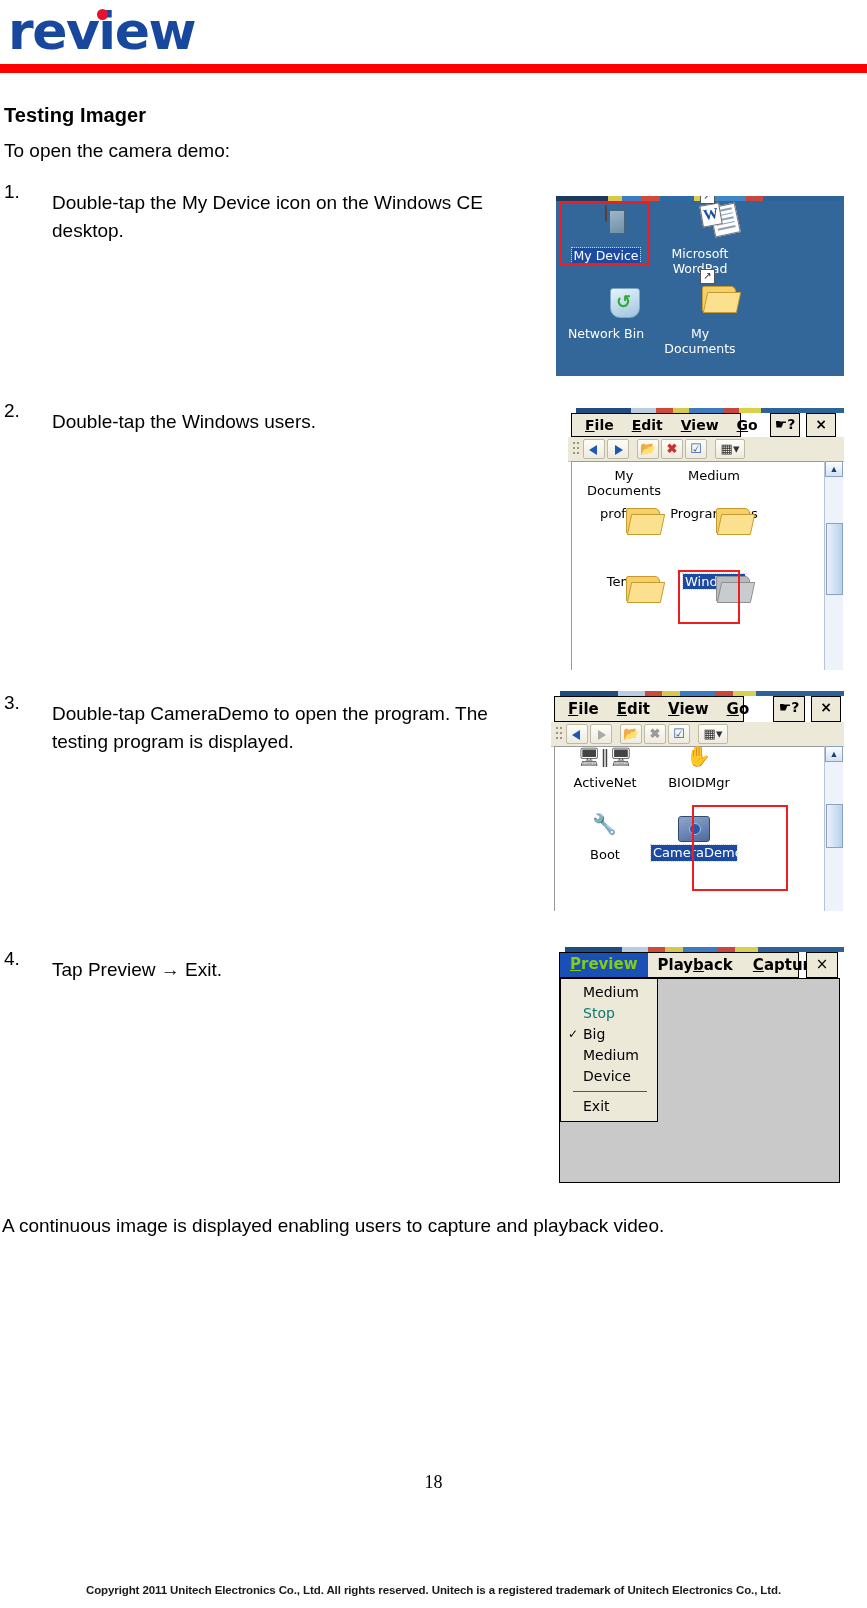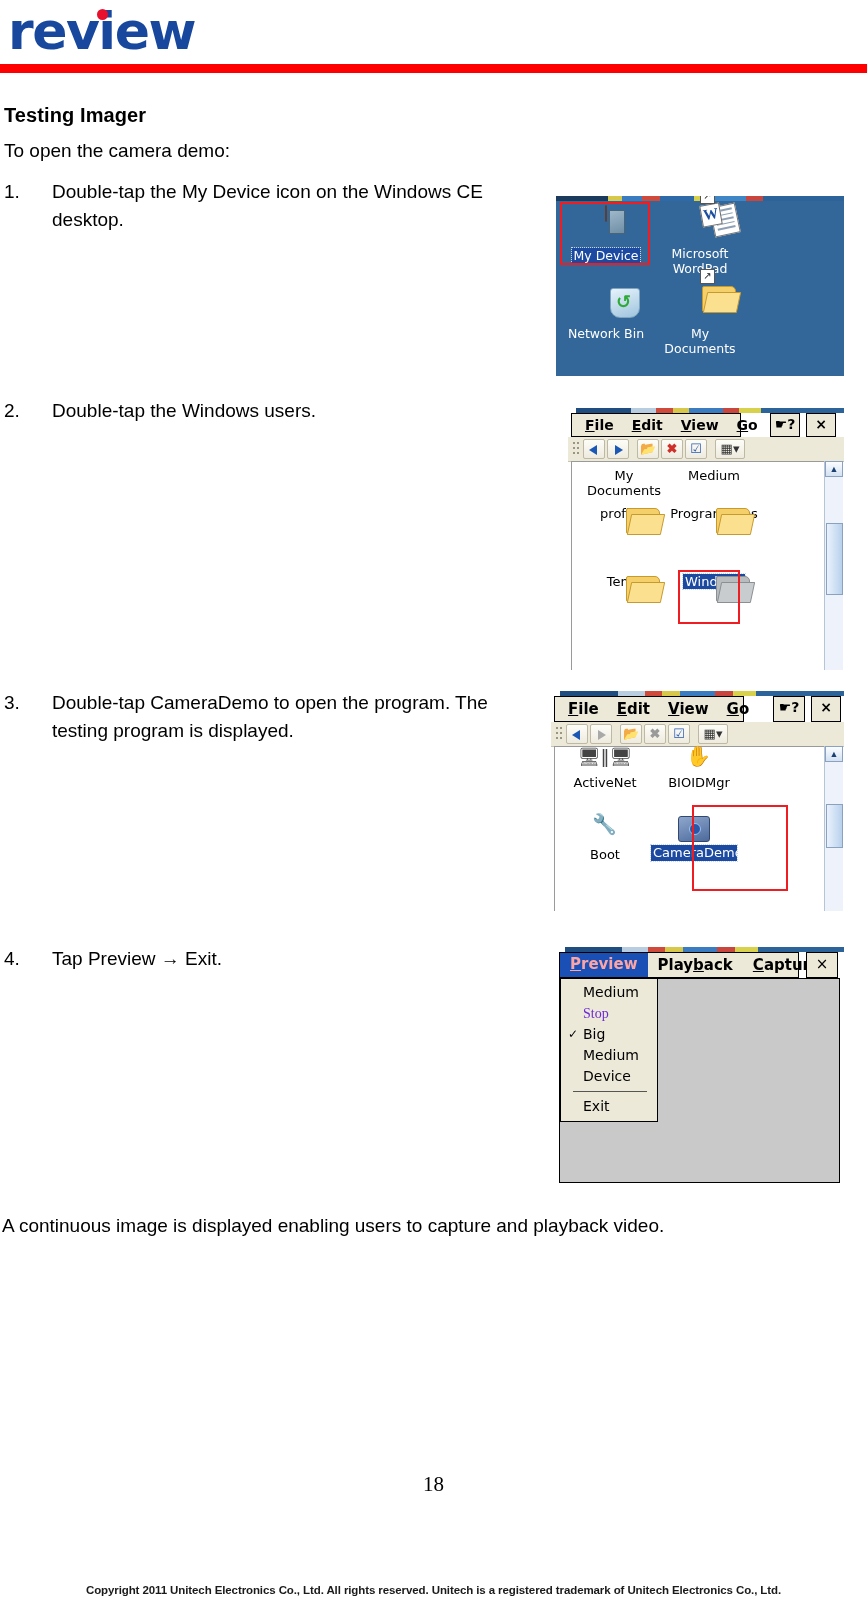--- a/index.html
+++ b/index.html
@@ -103,39 +103,40 @@
   }
   .step .num {
     position: absolute;
     left: 0;
     top: 0;
     width: 40px;
   }
   .step .txt {
     display: block;
     margin-left: 48px;
+    margin-top: 11px;
   }
 
   .closing-line {
     position: absolute;
     left: 2px;
     top: 1215px;
     font-size: 19px;
     width: 860px;
     white-space: nowrap;
   }
 
   .page-number {
     position: absolute;
     left: 0;
     top: 1472px;
     width: 867px;
     text-align: center;
     font-family: "Liberation Serif", serif;
-    font-size: 21px;
+    font-size: 18px;
   }
 
   .footer-copy {
     position: absolute;
     left: 0;
     top: 1584px;
     width: 867px;
     text-align: center;
     font-size: 11.5px;
     font-weight: bold;
@@ -456,21 +457,21 @@
   }
   .cam-menubar .mi {
     font-family: "DejaVu Sans", sans-serif;
     font-size: 15px;
     font-weight: bold;
     padding: 0 10px;
     line-height: 23px;
   }
   .cam-menubar .mi.active {
     background: #1a4fb5;
-    color: #fca5a5;
+    color: #84cc16;
     height: 100%;
     text-align: center;
   }
   .cam-viewport {
     position:absolute;
     left: 3px;
     top: 31px;
     right: 4px;
     bottom: 2px;
     background: #c9c9c9;
@@ -489,21 +490,21 @@
     z-index: 5;
   }
   .cam-dropdown .item {
     font-family: "DejaVu Sans", sans-serif;
     font-size: 14px;
     line-height: 21px;
     padding-left: 22px;
     position: relative;
     color: #000;
   }
-  .cam-dropdown .item.disabled { color: #6d28d9; font-family: Liberation Serif, serif; }
+  .cam-dropdown .item.disabled { color: #0f766e; }
   .cam-dropdown .item .check {
     position: absolute;
     left: 7px;
     top: 0;
     font-size: 12px;
   }
   .cam-dropdown .divider {
     height: 0;
     border-top: 1.5px solid #555;
     margin: 4px 10px 4px 12px;

